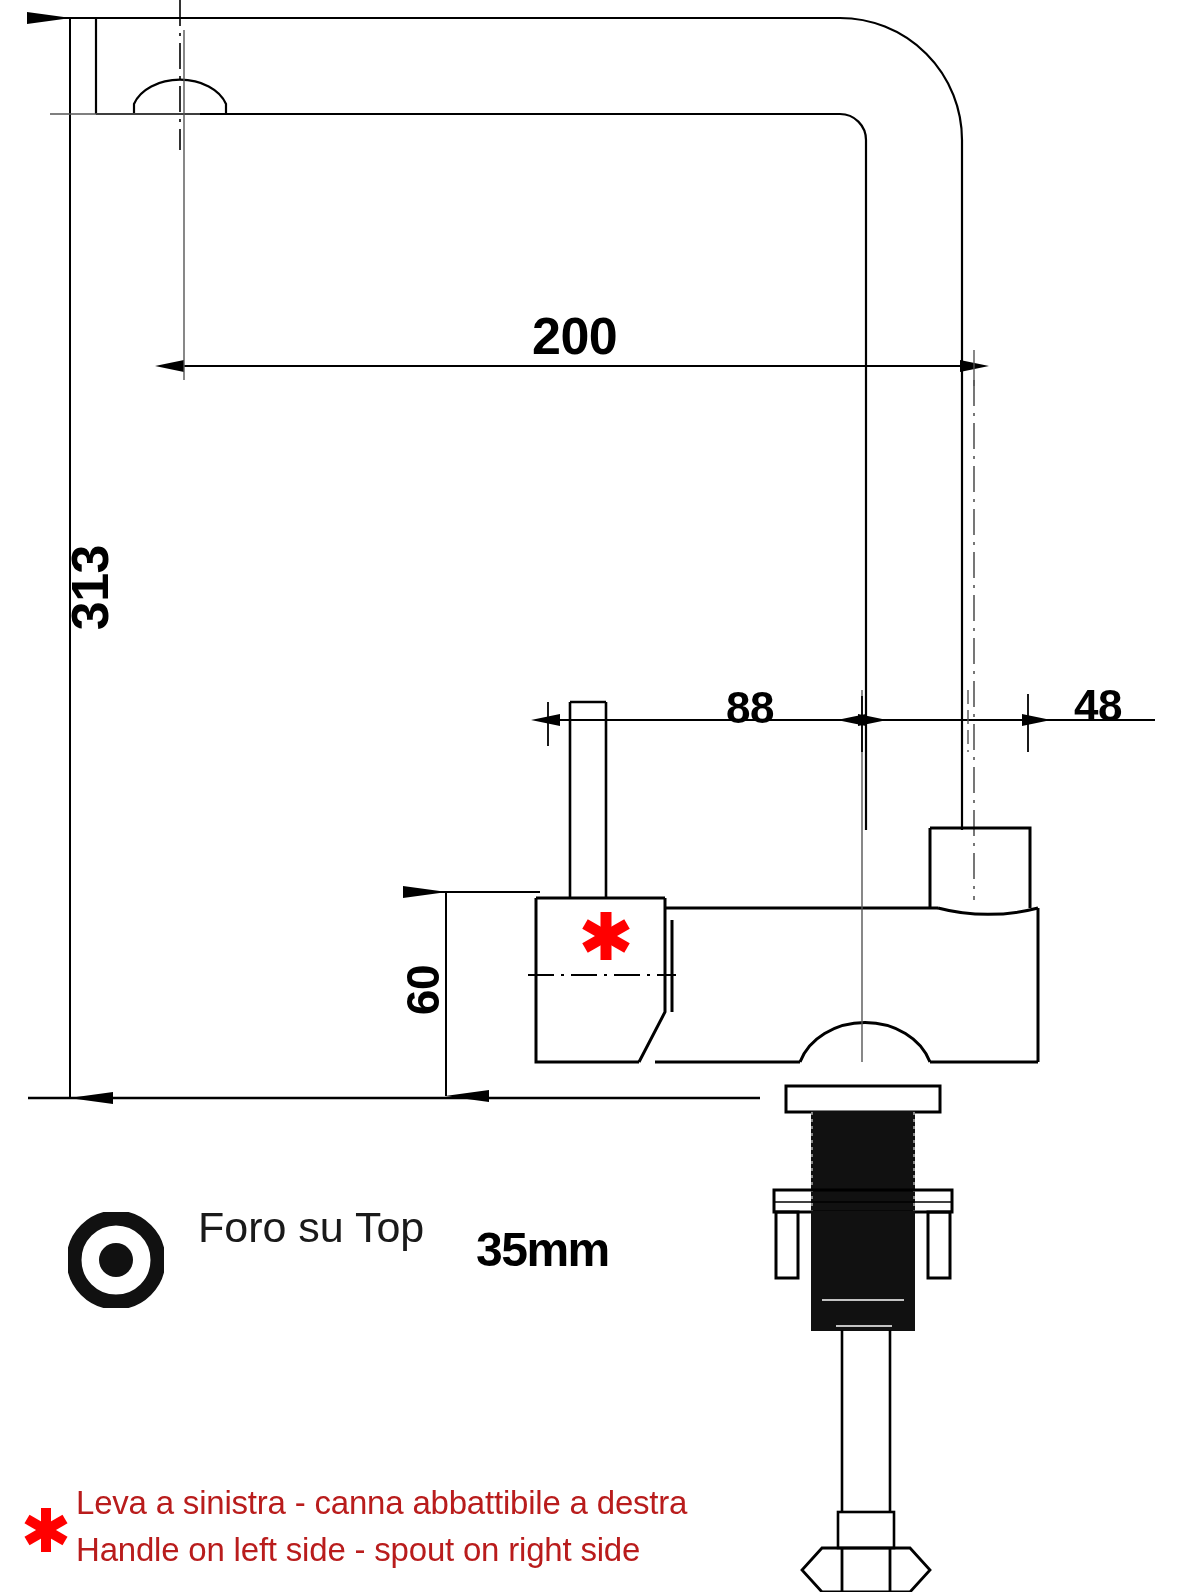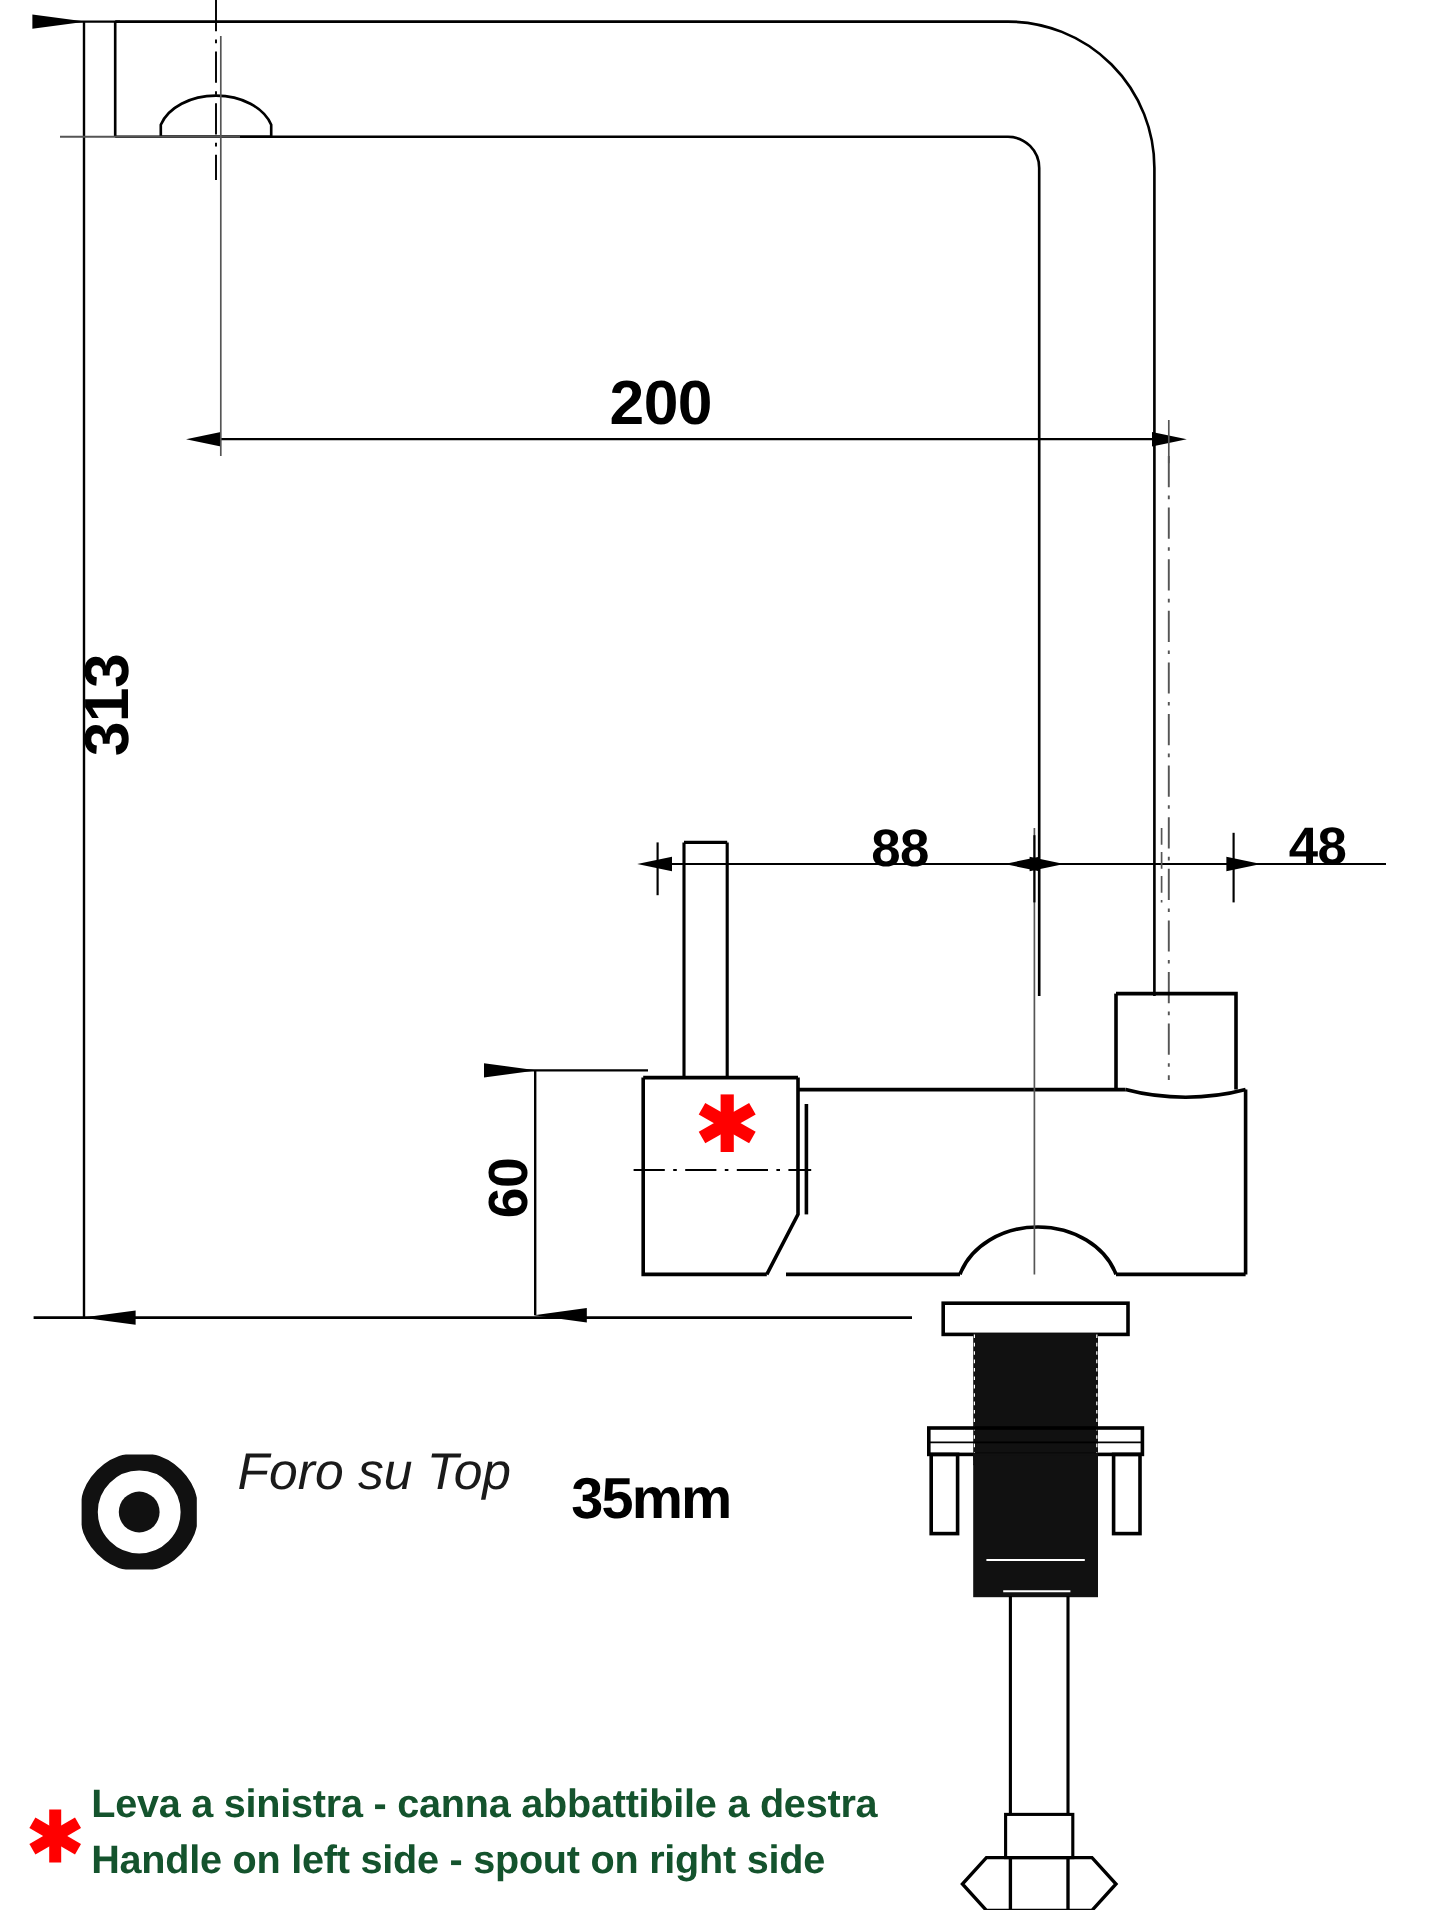--- a/index.html
+++ b/index.html
@@ -27,21 +27,21 @@
   .dimtext {
     position: absolute;
     font-family: "Liberation Sans", sans-serif;
     font-weight: 700;
     color: #000000;
     letter-spacing: -0.5px;
     white-space: nowrap;
     line-height: 1;
     transform-origin: 50% 50%;
   }
-  .dim-200 { left: 508px; top: 310px; font-size: 52px; }
+  .dim-200 { left: 532px; top: 310px; font-size: 52px; }
   .dim-88  { left: 726px; top: 686px; font-size: 44px; }
   .dim-48  { left: 1074px; top: 684px; font-size: 44px; }
   .dim-313 {
     left: 64px; top: 545px;
     font-size: 52px;
     transform: rotate(-90deg);
     transform-origin: left top;
     white-space: nowrap;
   }
   .dim-313-inner { display: block; transform: translate(-100%, 0); }
@@ -68,21 +68,20 @@
   .legend-text {
     position: absolute;
     left: 130px;
     top: 0px;
     font-family: "Liberation Sans", sans-serif;
     font-size: 43px;
     font-weight: 300;
     line-height: 1.28;
     color: #1a1a1a;
     white-space: nowrap;
-    font-style: italic;
   }
   .legend-size {
     position: absolute;
     left: 408px;
     top: 22px;
     font-family: "Liberation Sans", sans-serif;
     font-size: 48px;
     font-weight: 700;
     letter-spacing: -1.5px;
     color: #000000;
@@ -102,24 +101,24 @@
     width: 56px;
     height: 56px;
   }
   .footnote-lines {
     position: absolute;
     left: 58px;
     top: 0px;
   }
   .footnote-line {
     font-family: "Liberation Sans", sans-serif;
-    font-weight: 700;
+    font-weight: 400;
     font-size: 33px;
     line-height: 1.42;
-    color: #14532d;
+    color: #b91c1c;
     white-space: nowrap;
     letter-spacing: -0.2px;
   }
 </style>
 </head>
 <body>
 
 <div id="sheet">
 <svg width="1200" height="1592" viewBox="0 0 1200 1592" xmlns="http://www.w3.org/2000/svg">
 

